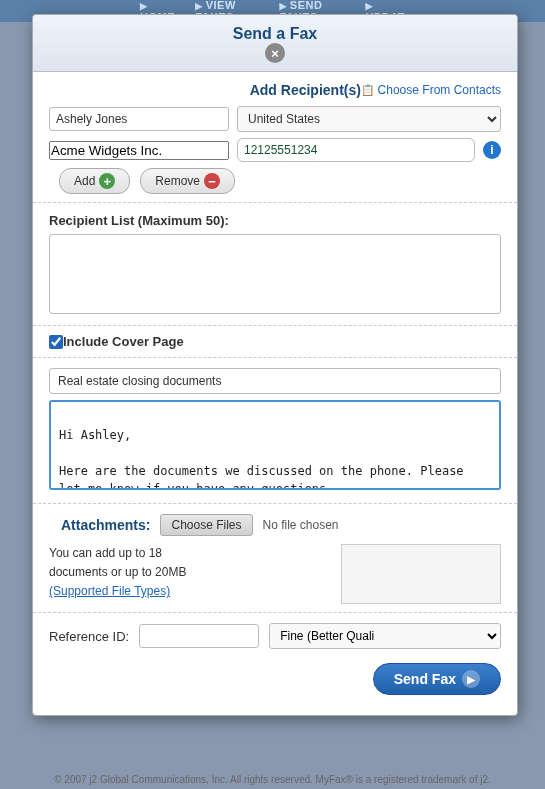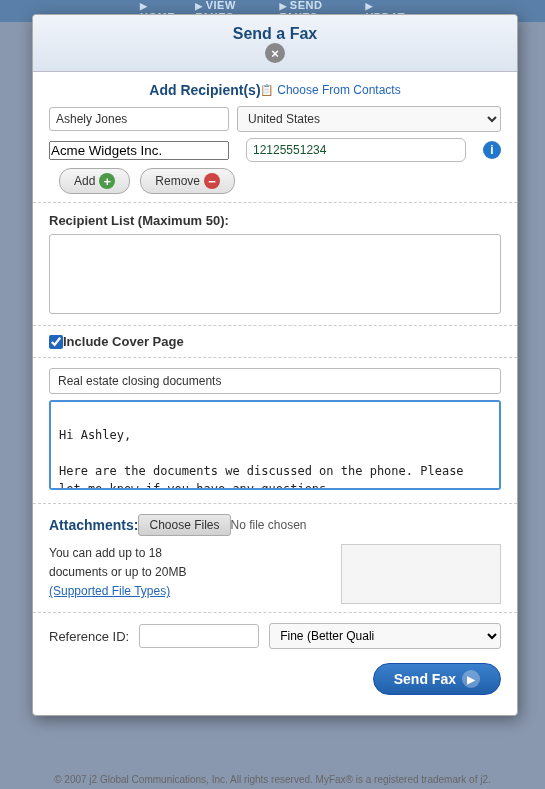--- a/index.html
+++ b/index.html
@@ -91,21 +91,21 @@
     }
 
     
     .section {
       padding: 10px 16px 8px 16px;
       border-bottom: 1px dashed #ccc;
     }
     .section-header {
       display: flex;
       align-items: center;
-      justify-content: center;
+      justify-content: flex-end;
       margin-bottom: 8px;
     }
     .section-title {
       font-size: 14px;
       font-weight: bold;
       color: #1a4a7a;
     }
     .choose-contacts {
       color: #2266bb;
       font-size: 12px;
@@ -139,21 +139,21 @@
       padding: 4px 6px;
       border: 1px solid #bbb;
       border-radius: 3px;
       font-size: 12px;
       color: #333;
       background: #f8f8f8;
       appearance: auto;
     }
     .fax-row {
       display: flex;
-      gap: 17px;
+      gap: 8px;
       align-items: center;
       margin-bottom: 6px;
     }
     .fax-row .name-spacer {
       width: 180px;
     }
     .fax-number-input {
       flex: 1;
       padding: 4px 6px;
       border: 1px solid #bbb;
@@ -302,21 +302,23 @@
     }
 
     
     .attachments-section {
       padding: 10px 16px 8px 16px;
       border-bottom: 1px dashed #ccc;
     }
     .attachments-header {
       display: flex;
       align-items: center;
+      gap: 10px;
       margin-bottom: 8px;
+      margin-left: 12px;
     }
     .attachments-title {
       font-size: 14px;
       font-weight: bold;
       color: #1a4a7a;
     }
     .choose-files-btn {
       background: linear-gradient(to bottom, #e8e8e8, #d0d0d0);
       border: 1px solid #aaa;
       border-radius: 3px;

